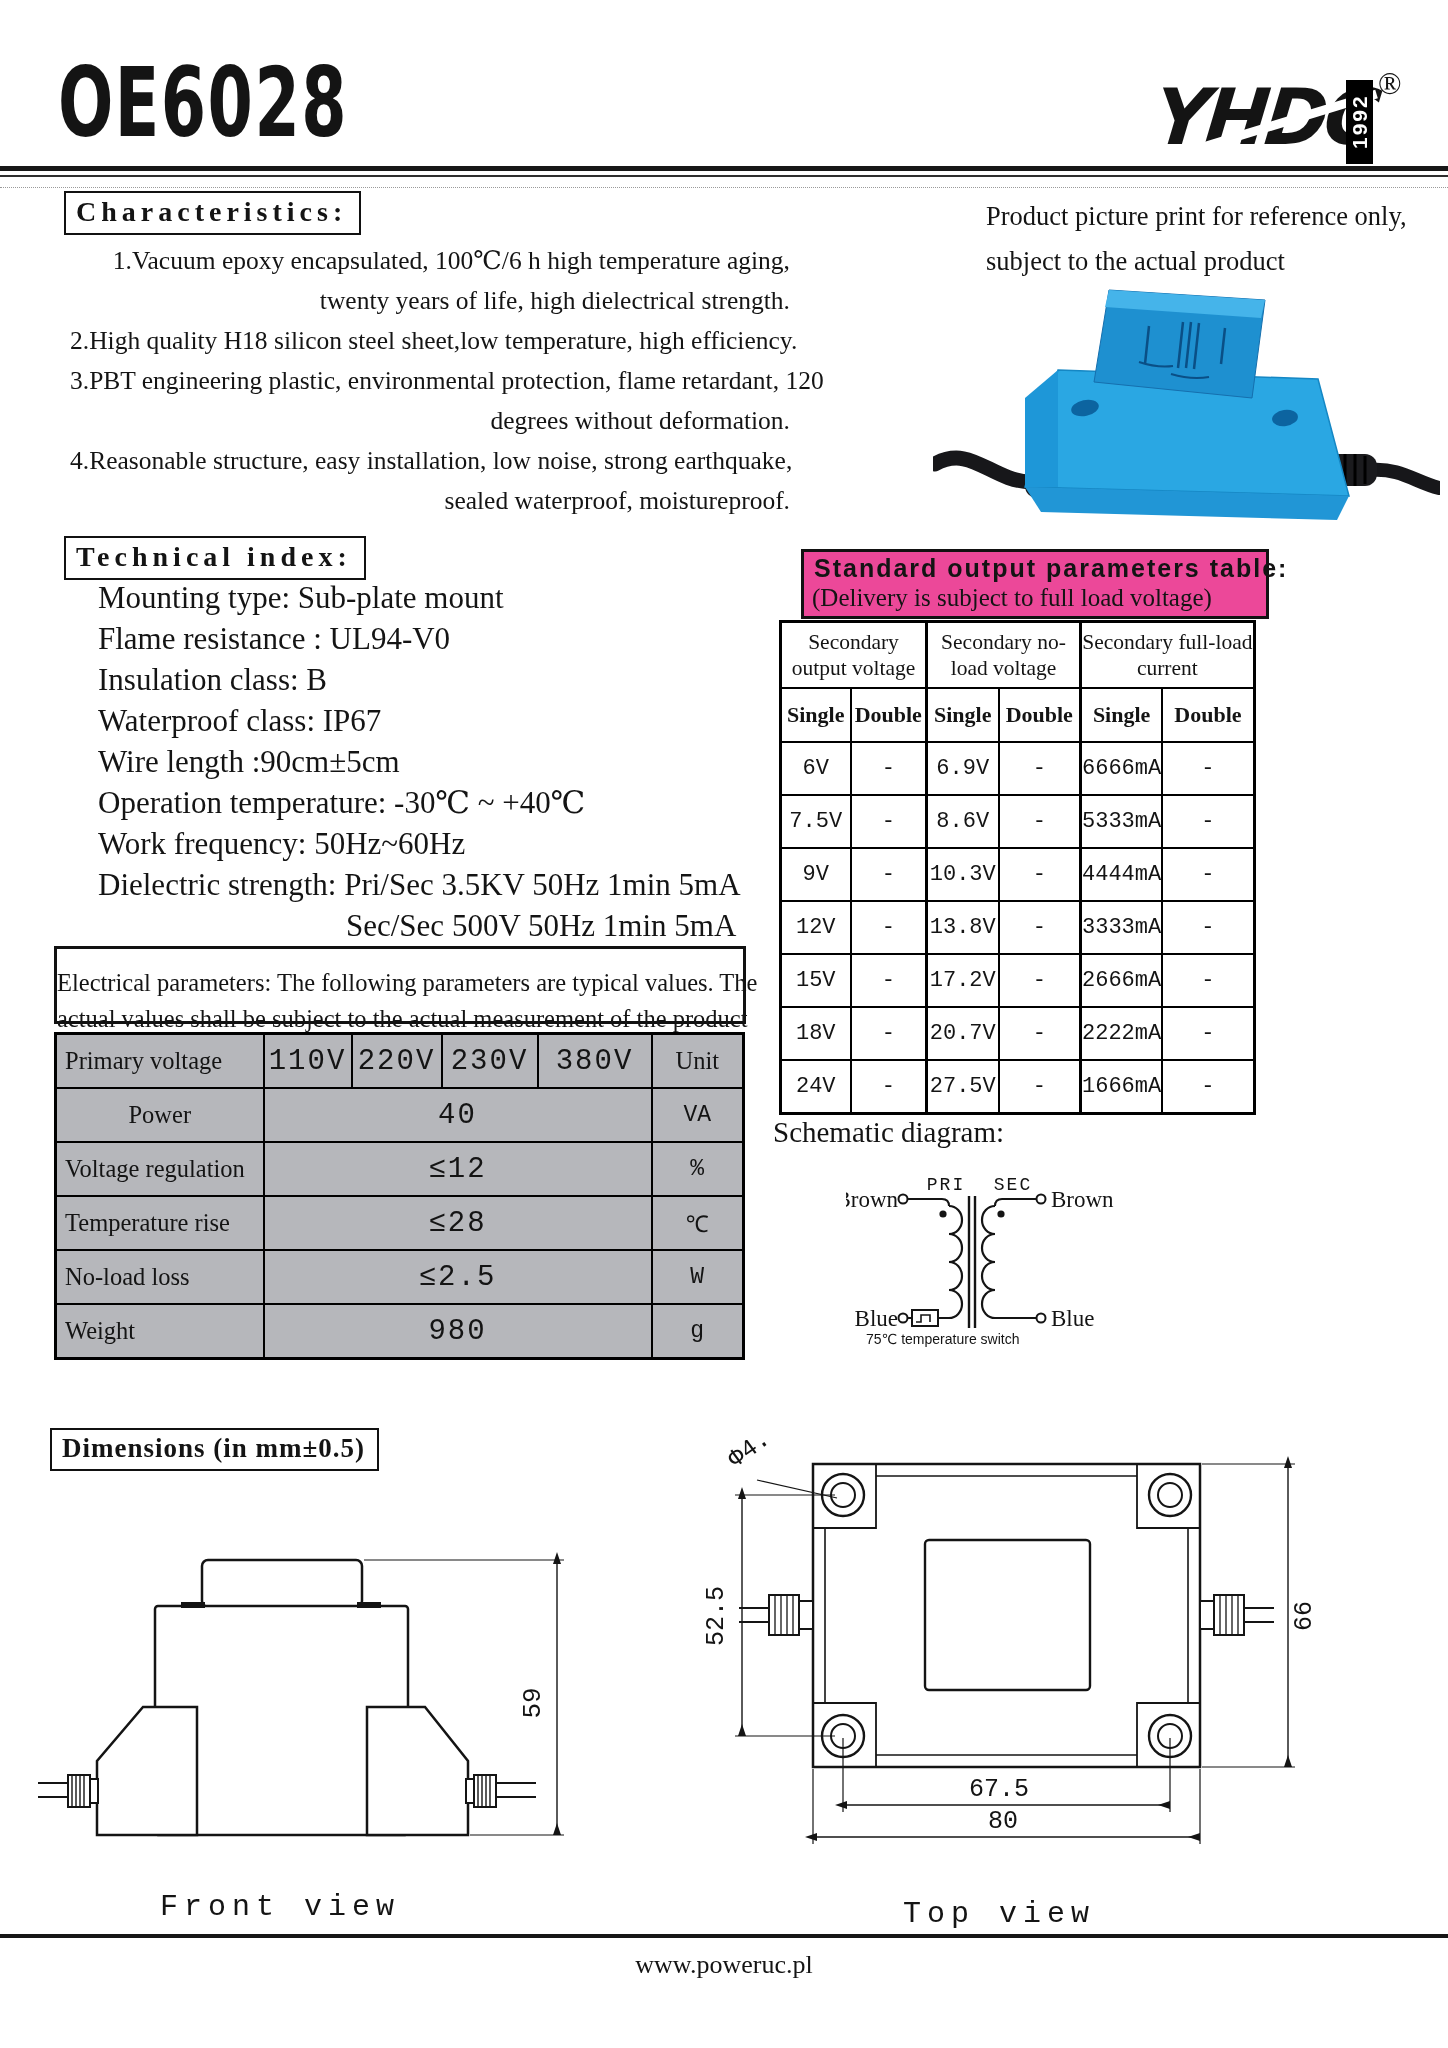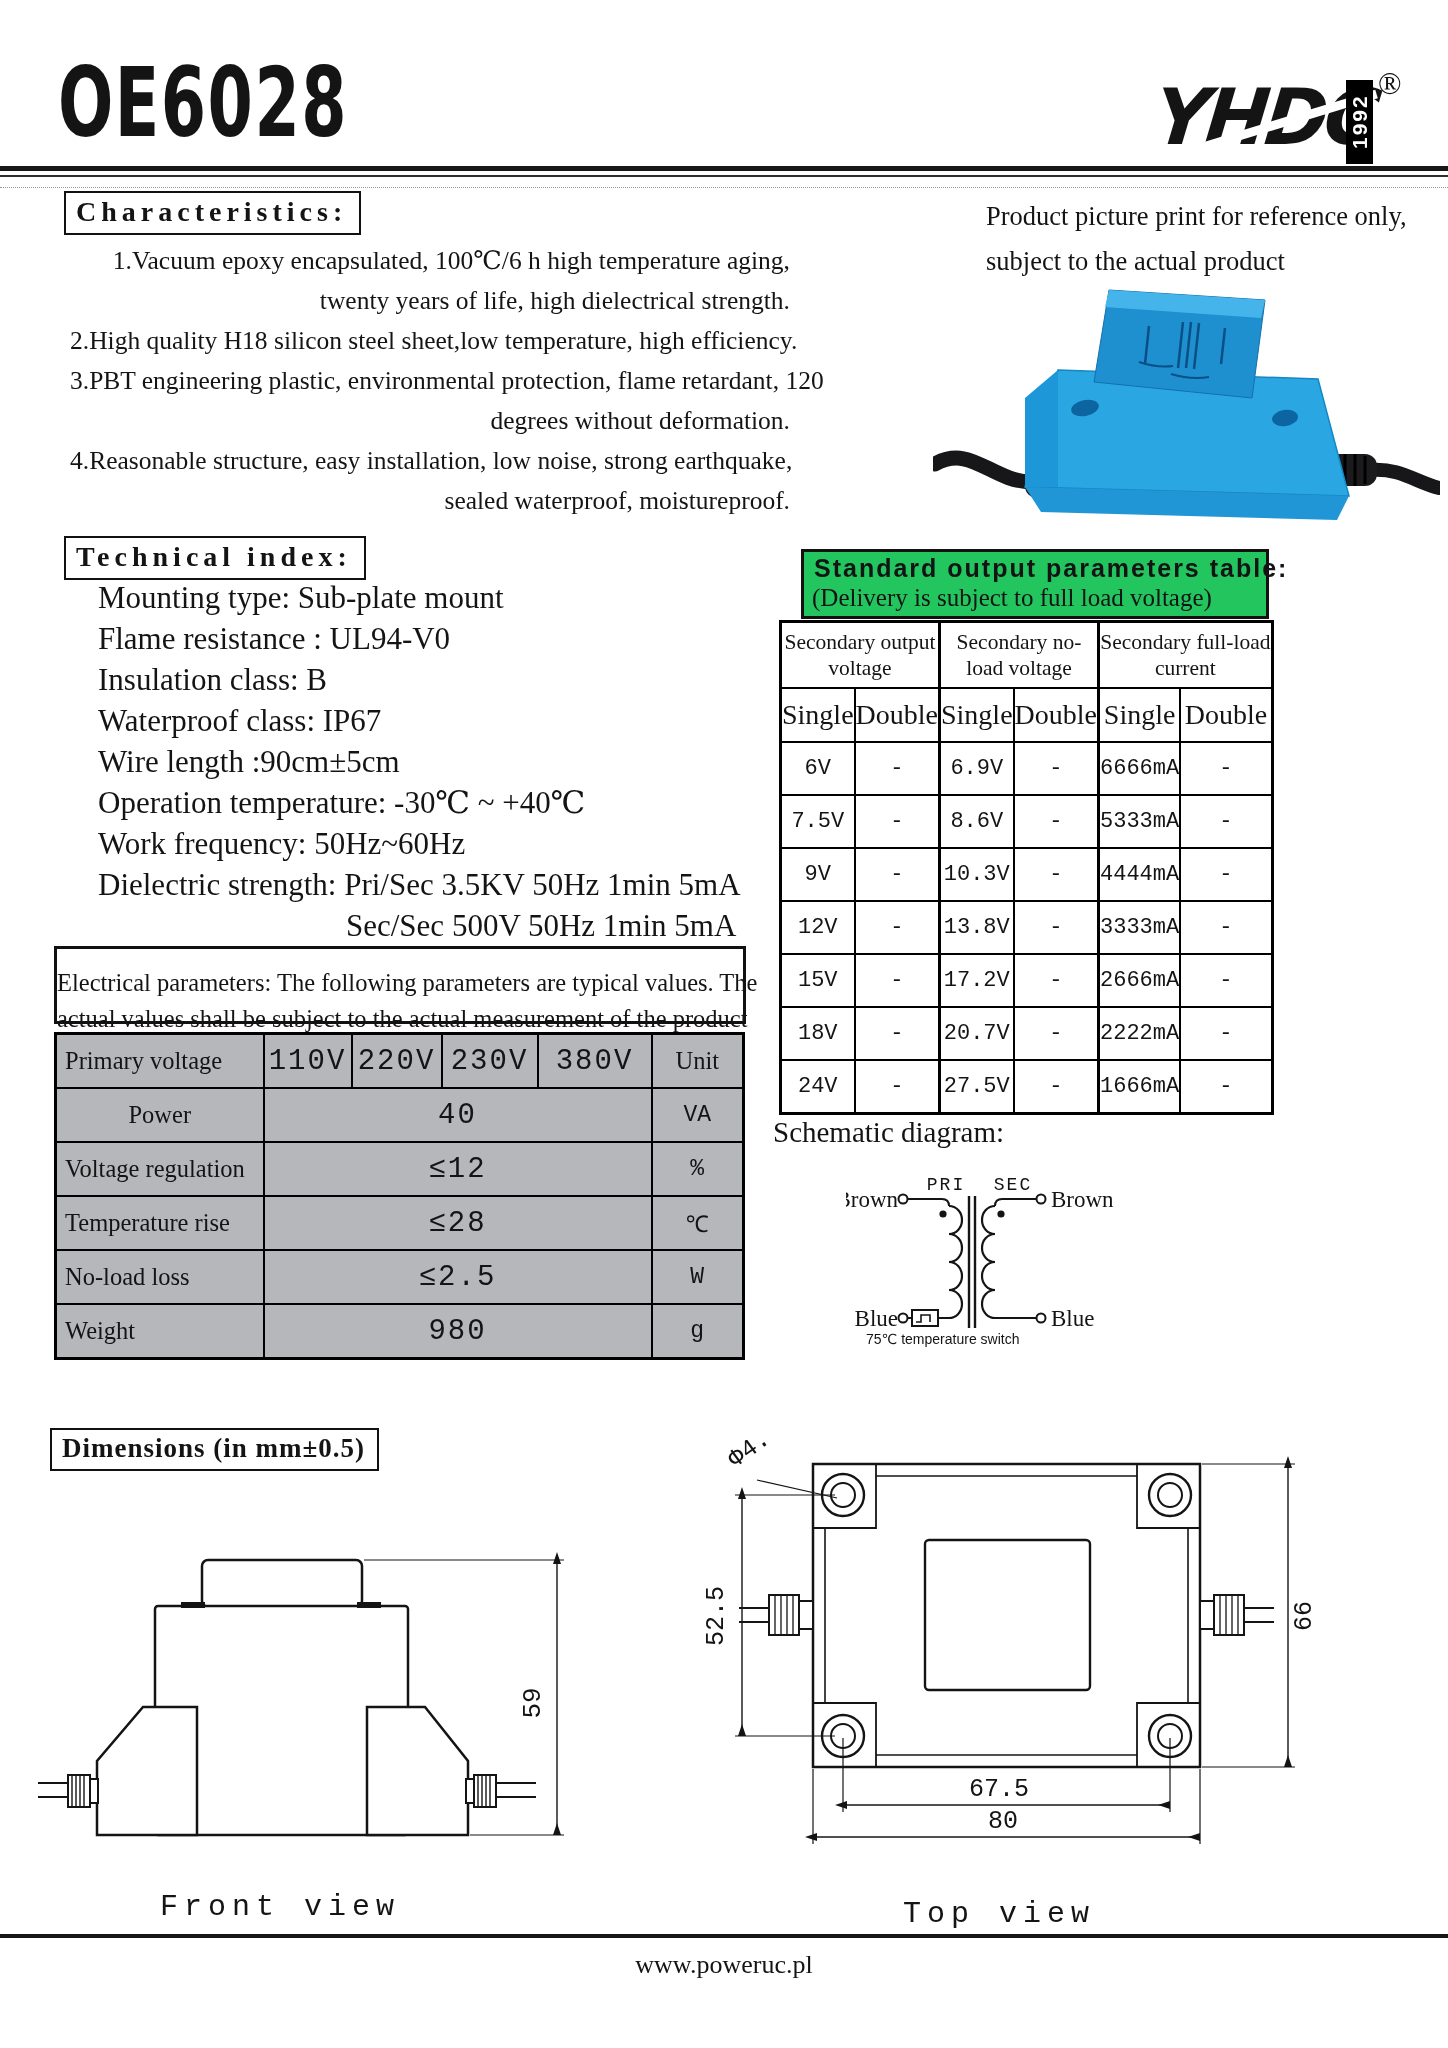--- a/index.html
+++ b/index.html
@@ -52,28 +52,28 @@
   .dim-box  { left:50px; top:1428px; font-size:27px; letter-spacing:1px; }
 
   
   .char-lines { left:70px; top:241px; width:720px; font-size:25.5px; line-height:40px; white-space:nowrap;text-align:right; }
   .char-lines .indent { padding-left:16px; }
   .tech-lines { left:98px; top:577px; width:680px; font-size:31px; line-height:41px; white-space:nowrap; }
   .tech-lines .indent2 { padding-left:248px; }
   .product-note { left:986px; top:194px; width:450px; font-size:26.5px; line-height:45px; white-space:nowrap; }
 
   
-  .out-title-box { left:801px; top:549px; width:468px; height:70px; border:3px solid #111; box-sizing:border-box; background:#22c55e; }
+  .out-title-box { left:801px; top:549px; width:468px; height:70px; border:3px solid #111; box-sizing:border-box; background:#ec4899; }
   .out-title-line1 { margin:2px 0 0 10px; font-family:"Liberation Sans","DejaVu Sans",sans-serif; font-weight:bold; font-size:25px; letter-spacing:2px; white-space:nowrap; }
   .out-title-line2 { margin:1px 0 0 8px; font-size:25px; white-space:nowrap; }
 
   table.out { left:779px; top:620px; border-collapse:collapse; table-layout:fixed; background:#fff; border:3px solid #000; }
   table.out th, table.out td { border:2px solid #000; text-align:center; vertical-align:middle; padding:0; overflow:hidden; }
   table.out th { font-weight:normal; font-size:21.5px; line-height:26px; height:64px; }
-  table.out td.sub { font-size:28px; height:52px; }
+  table.out td.sub { font-size:22px; height:52px;font-weight:bold; }
   table.out td.val { font-family:"Liberation Mono","DejaVu Sans Mono",monospace; font-size:22px; height:51px; }
   table.out .grp { border-left:3px solid #000; }
 
   
   .elec-note {
     left:54px; top:946px; width:692px; height:78px; border:3px solid #111; box-sizing:border-box;
     text-align:center; font-size:24.5px; line-height:36px; padding-top:16px; background:#fff; white-space:nowrap;
   }
   table.elec { left:54px; top:1032px; border-collapse:collapse; table-layout:fixed; background:#b6b7bb; border:3px solid #000; }
   table.elec td { border:2px solid #000; height:52px; vertical-align:middle; padding:0; }

